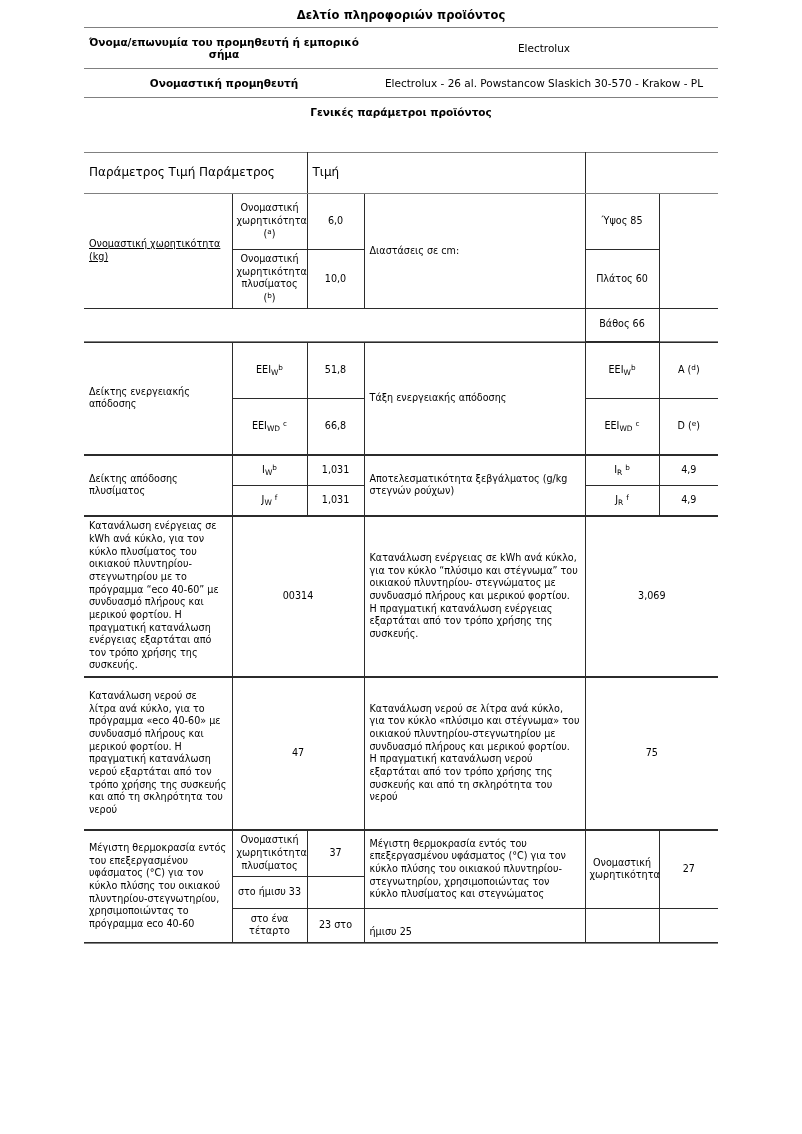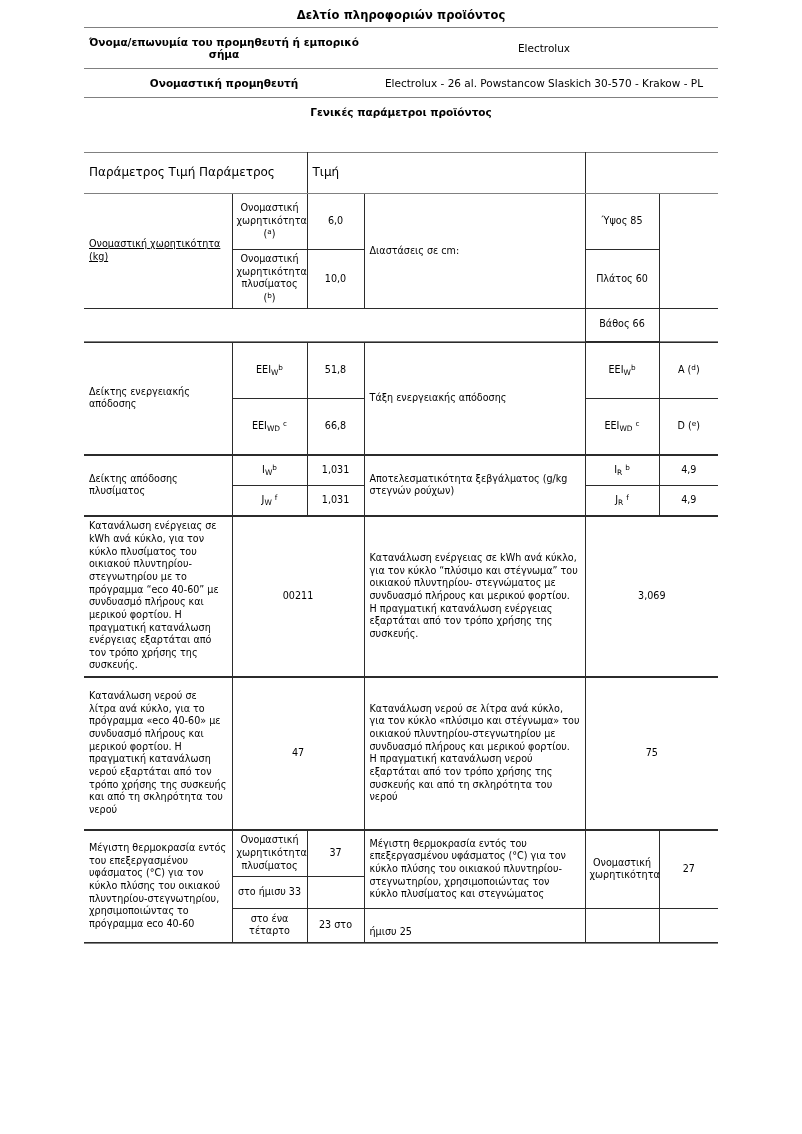--- a/index.html
+++ b/index.html
@@ -228,21 +228,21 @@
         <td class="ctr"><span>J</span><span class="sub">R</span>&nbsp;<span class="sup">f</span></td>
         <td class="ctr" style="border-right:none;">4,9</td>
       </tr>
 
       <tr class="sep-row">
         <td colspan="6"></td>
       </tr>
 
       <tr style="height:160px">
         <td class="desc" style="border-left:none;vertical-align:middle;margin-left:44px;">Κατανάλωση ενέργειας σε kWh ανά κύκλο, για τον κύκλο πλυσίματος του οικιακού πλυντηρίου-στεγνωτηρίου με το πρόγραμμα “eco 40-60” με συνδυασμό πλήρους και μερικού φορτίου. Η πραγματική κατανάλωση ενέργειας εξαρτάται από τον τρόπο χρήσης της συσκευής.</td>
-        <td class="ctr" colspan="2">00211</td>
+        <td class="ctr" colspan="2">00314</td>
         <td class="desc">Κατανάλωση ενέργειας σε kWh ανά κύκλο, για τον κύκλο “πλύσιμο και στέγνωμα” του οικιακού πλυντηρίου- στεγνώματος με συνδυασμό πλήρους και μερικού φορτίου. Η πραγματική κατανάλωση ενέργειας εξαρτάται από τον τρόπο χρήσης της συσκευής.</td>
         <td class="ctr" colspan="2" style="border-right:none;">3,069</td>
       </tr>
 
       <tr class="sep-row">
         <td colspan="6"></td>
       </tr>
 
       <tr style="height:152px">
         <td class="desc" style="border-left:none;vertical-align:middle;">Κατανάλωση νερού σε λίτρα ανά κύκλο, για το πρόγραμμα «eco 40-60» με συνδυασμό πλήρους και μερικού φορτίου. Η πραγματική κατανάλωση νερού εξαρτάται από τον τρόπο χρήσης της συσκευής και από τη σκληρότητα του νερού</td>

